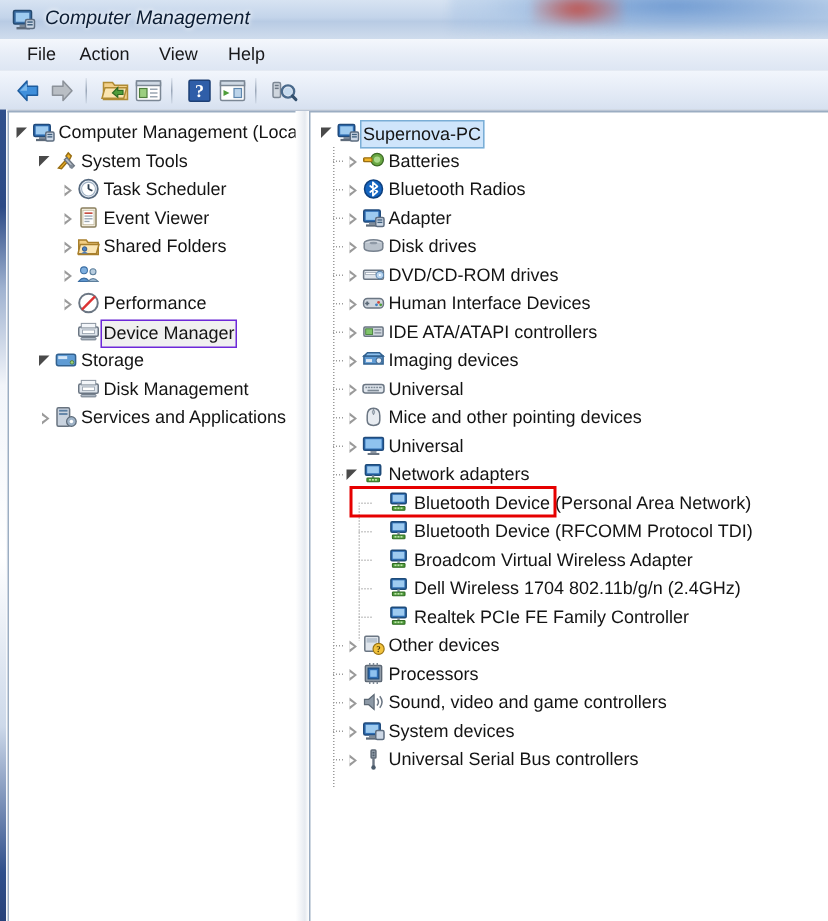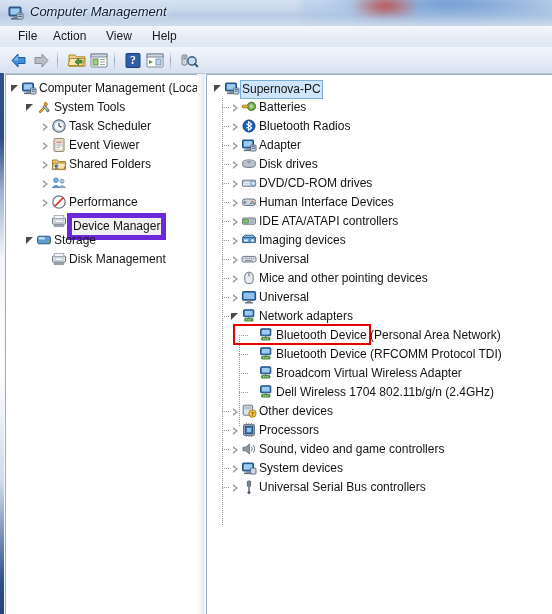--- a/index.html
+++ b/index.html
@@ -114,21 +114,21 @@
   
   .exp.expanded .chev{
     border:none;width:8px;height:8px;left:1px;top:6px;background:none;
   }
   .exp.expanded .chev:before{
     content:"";position:absolute;left:0;top:0;
     border-left:7px solid #4a4a4a;border-bottom:7px solid transparent;
   }
 
   .sel-active .lbl{background:#cfe5fb;border:1px solid #7aaed6;padding:0 1px;}
-  .sel-inactive .lbl{background:#f0f0f0;border:5px solid #6d28d9;padding:0 1px;}
+  .sel-inactive .lbl{background:#f0f0f0;border:1px solid #6d28d9;padding:0 1px;}
 
   
   .dotv{position:absolute;width:1px;background-image:linear-gradient(to bottom,#9a9a9a 50%,transparent 50%);background-size:1px 2px;}
   .doth{position:absolute;height:1px;background-image:linear-gradient(to right,#9a9a9a 50%,transparent 50%);background-size:2px 1px;}
 
   
   .annot{
     position:absolute;border:2px solid #e60000;background:transparent;pointer-events:none;
   }
 </style>
@@ -282,20 +282,27 @@
               <rect x="1.6" y="4.2" width="12.8" height="7.6" rx="1.4" fill="#5f9bd4" stroke="#32618f"></rect>
               <rect x="2.8" y="5.4" width="6" height="2" fill="#d5e7f8"></rect>
               <circle cx="12" cy="9.6" r="1.2" fill="#9fd37c" stroke="#4e7d35" stroke-width=".6"></circle>
             </svg></span><span class="lbl">Storage</span></div>
         <div class="trow" style="padding-left:34px"><span class="exp"></span><span class="ico"><svg width="16" height="16" viewBox="0 0 16 16">
               <rect x="1.5" y="5" width="13" height="6.2" rx="1" fill="#dfe5ec" stroke="#6b7683"></rect>
               <rect x="3.2" y="2.6" width="9.6" height="3" fill="#f3f6fa" stroke="#8d97a3" stroke-width=".7"></rect>
               <rect x="3" y="12" width="10" height="1.6" rx=".5" fill="#aeb8c4" stroke="#6b7683" stroke-width=".6"></rect>
               <rect x="4" y="7" width="8" height="2.4" fill="#ffffff" stroke="#9aa4b0" stroke-width=".6"></rect>
             </svg></span><span class="lbl">Disk Management</span></div>
+        <div class="trow" style="padding-left:19px"><span class="exp collapsed"><span class="chev"></span></span><span class="ico"><svg width="16" height="16" viewBox="0 0 16 16">
+              <rect x="2" y="1.8" width="8.4" height="12.4" rx="1" fill="#c9d3df" stroke="#68737f"></rect>
+              <rect x="3.4" y="3.2" width="5.6" height="1.2" fill="#5b7fa3"></rect>
+              <rect x="3.4" y="5.4" width="5.6" height="1.2" fill="#5b7fa3"></rect>
+              <circle cx="11.6" cy="11" r="3.2" fill="#9fb3c7" stroke="#5a6876" stroke-width=".8"></circle>
+              <circle cx="11.6" cy="11" r="1.2" fill="#ffffff"></circle>
+            </svg></span><span class="lbl">Services and Applications</span></div>
       </div>
   </div>
 
   <div class="splitter"></div>
 
   <div class="panel" id="right-panel">
     <div class="tree" id="right-tree">
         <div class="dotv" style="left:15px;top:23px;height:428px"></div>
         <div class="dotv" style="left:32px;top:262px;height:90px"></div>
         <div class="trow sel-active" style="padding-left:6px"><span class="exp expanded"><span class="chev"></span></span><span class="ico"><svg width="16" height="16" viewBox="0 0 16 16">
@@ -416,20 +423,29 @@
             </svg></span><span class="lbl">Broadcom Virtual Wireless Adapter</span></div>
         <div class="trow" style="padding-left:40px"><div class="doth" style="left:32px;top:9px;width:9px"></div><span class="exp"></span><span class="ico"><svg width="16" height="16" viewBox="0 0 16 16">
               <rect x="2.6" y="1.8" width="10.2" height="7" rx=".8" fill="#2f6fb5" stroke="#1e4b79"></rect>
               <rect x="3.8" y="2.9" width="7.8" height="4.6" fill="#9ecbf0"></rect>
               <rect x="6.9" y="8.8" width="1.6" height="2" fill="#7d8a99"></rect>
               <rect x="3.6" y="10.6" width="8.4" height="2.5" rx=".5" fill="#4f9d3a" stroke="#2f6b22" stroke-width=".7"></rect>
               <rect x="5" y="11.3" width="1.3" height="1.1" fill="#bfe3ac"></rect>
               <rect x="7" y="11.3" width="1.3" height="1.1" fill="#bfe3ac"></rect>
               <rect x="9" y="11.3" width="1.3" height="1.1" fill="#bfe3ac"></rect>
             </svg></span><span class="lbl">Dell Wireless 1704 802.11b/g/n (2.4GHz)</span></div>
+        <div class="trow" style="padding-left:40px"><div class="doth" style="left:32px;top:9px;width:9px"></div><span class="exp"></span><span class="ico"><svg width="16" height="16" viewBox="0 0 16 16">
+              <rect x="2.6" y="1.8" width="10.2" height="7" rx=".8" fill="#2f6fb5" stroke="#1e4b79"></rect>
+              <rect x="3.8" y="2.9" width="7.8" height="4.6" fill="#9ecbf0"></rect>
+              <rect x="6.9" y="8.8" width="1.6" height="2" fill="#7d8a99"></rect>
+              <rect x="3.6" y="10.6" width="8.4" height="2.5" rx=".5" fill="#4f9d3a" stroke="#2f6b22" stroke-width=".7"></rect>
+              <rect x="5" y="11.3" width="1.3" height="1.1" fill="#bfe3ac"></rect>
+              <rect x="7" y="11.3" width="1.3" height="1.1" fill="#bfe3ac"></rect>
+              <rect x="9" y="11.3" width="1.3" height="1.1" fill="#bfe3ac"></rect>
+            </svg></span><span class="lbl">Realtek PCIe FE Family Controller</span></div>
         <div class="trow" style="padding-left:23px"><div class="doth" style="left:15px;top:9px;width:7px"></div><span class="exp collapsed"><span class="chev"></span></span><span class="ico"><svg width="16" height="16" viewBox="0 0 16 16">
               <rect x="2.2" y="2.2" width="9.4" height="10" rx=".8" fill="#dfe5ec" stroke="#6b7683"></rect>
               <rect x="3.4" y="3.4" width="7" height="3" fill="#b7c3d0"></rect>
               <circle cx="11.4" cy="10.6" r="3.7" fill="#f2c23c" stroke="#9a7414" stroke-width=".8"></circle>
               <text x="11.4" y="12.7" font-family="Liberation Serif, serif" font-size="6" font-weight="bold" fill="#4b3a08" text-anchor="middle">?</text>
             </svg></span><span class="lbl">Other devices</span></div>
         <div class="trow" style="padding-left:23px"><div class="doth" style="left:15px;top:9px;width:7px"></div><span class="exp collapsed"><span class="chev"></span></span><span class="ico"><svg width="16" height="16" viewBox="0 0 16 16">
               <rect x="2.6" y="2.6" width="10.8" height="10.8" rx=".8" fill="#9aa6b2" stroke="#5d6875"></rect>
               <rect x="4.4" y="4.4" width="7.2" height="7.2" fill="#2f6fb5" stroke="#1e4b79" stroke-width=".8"></rect>
               <rect x="5.8" y="5.8" width="4.4" height="4.4" fill="#8fc2ef"></rect>

